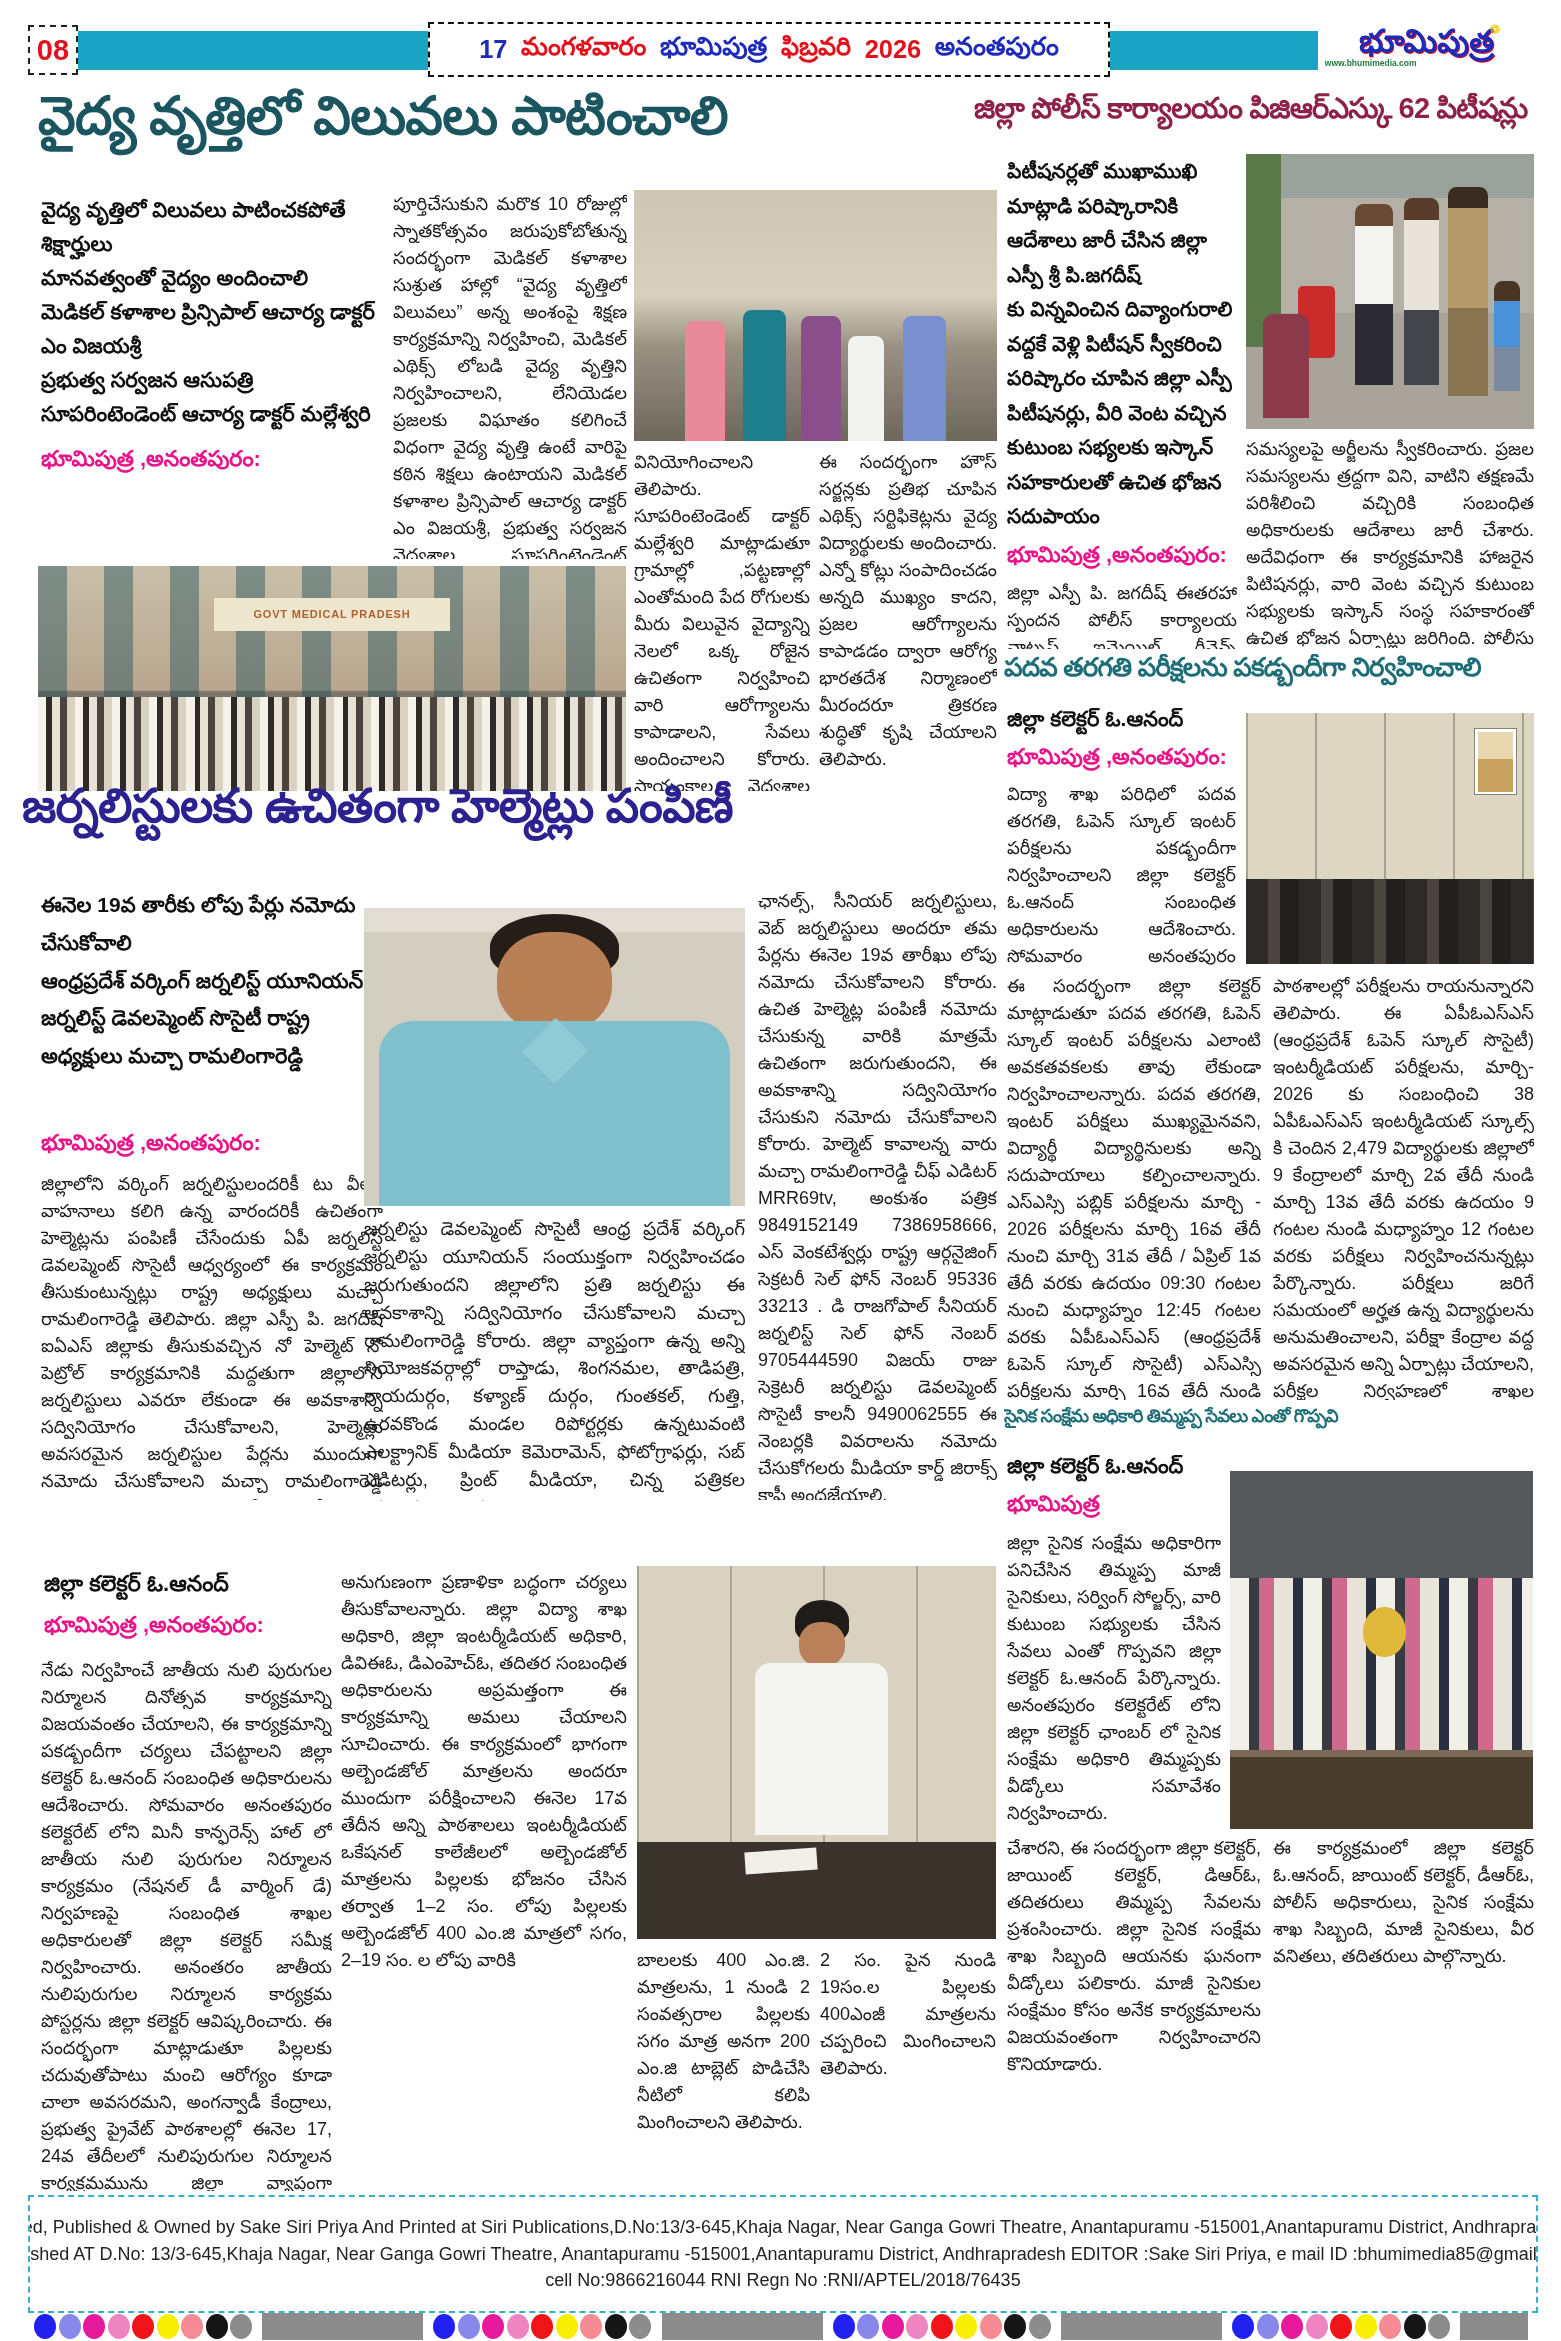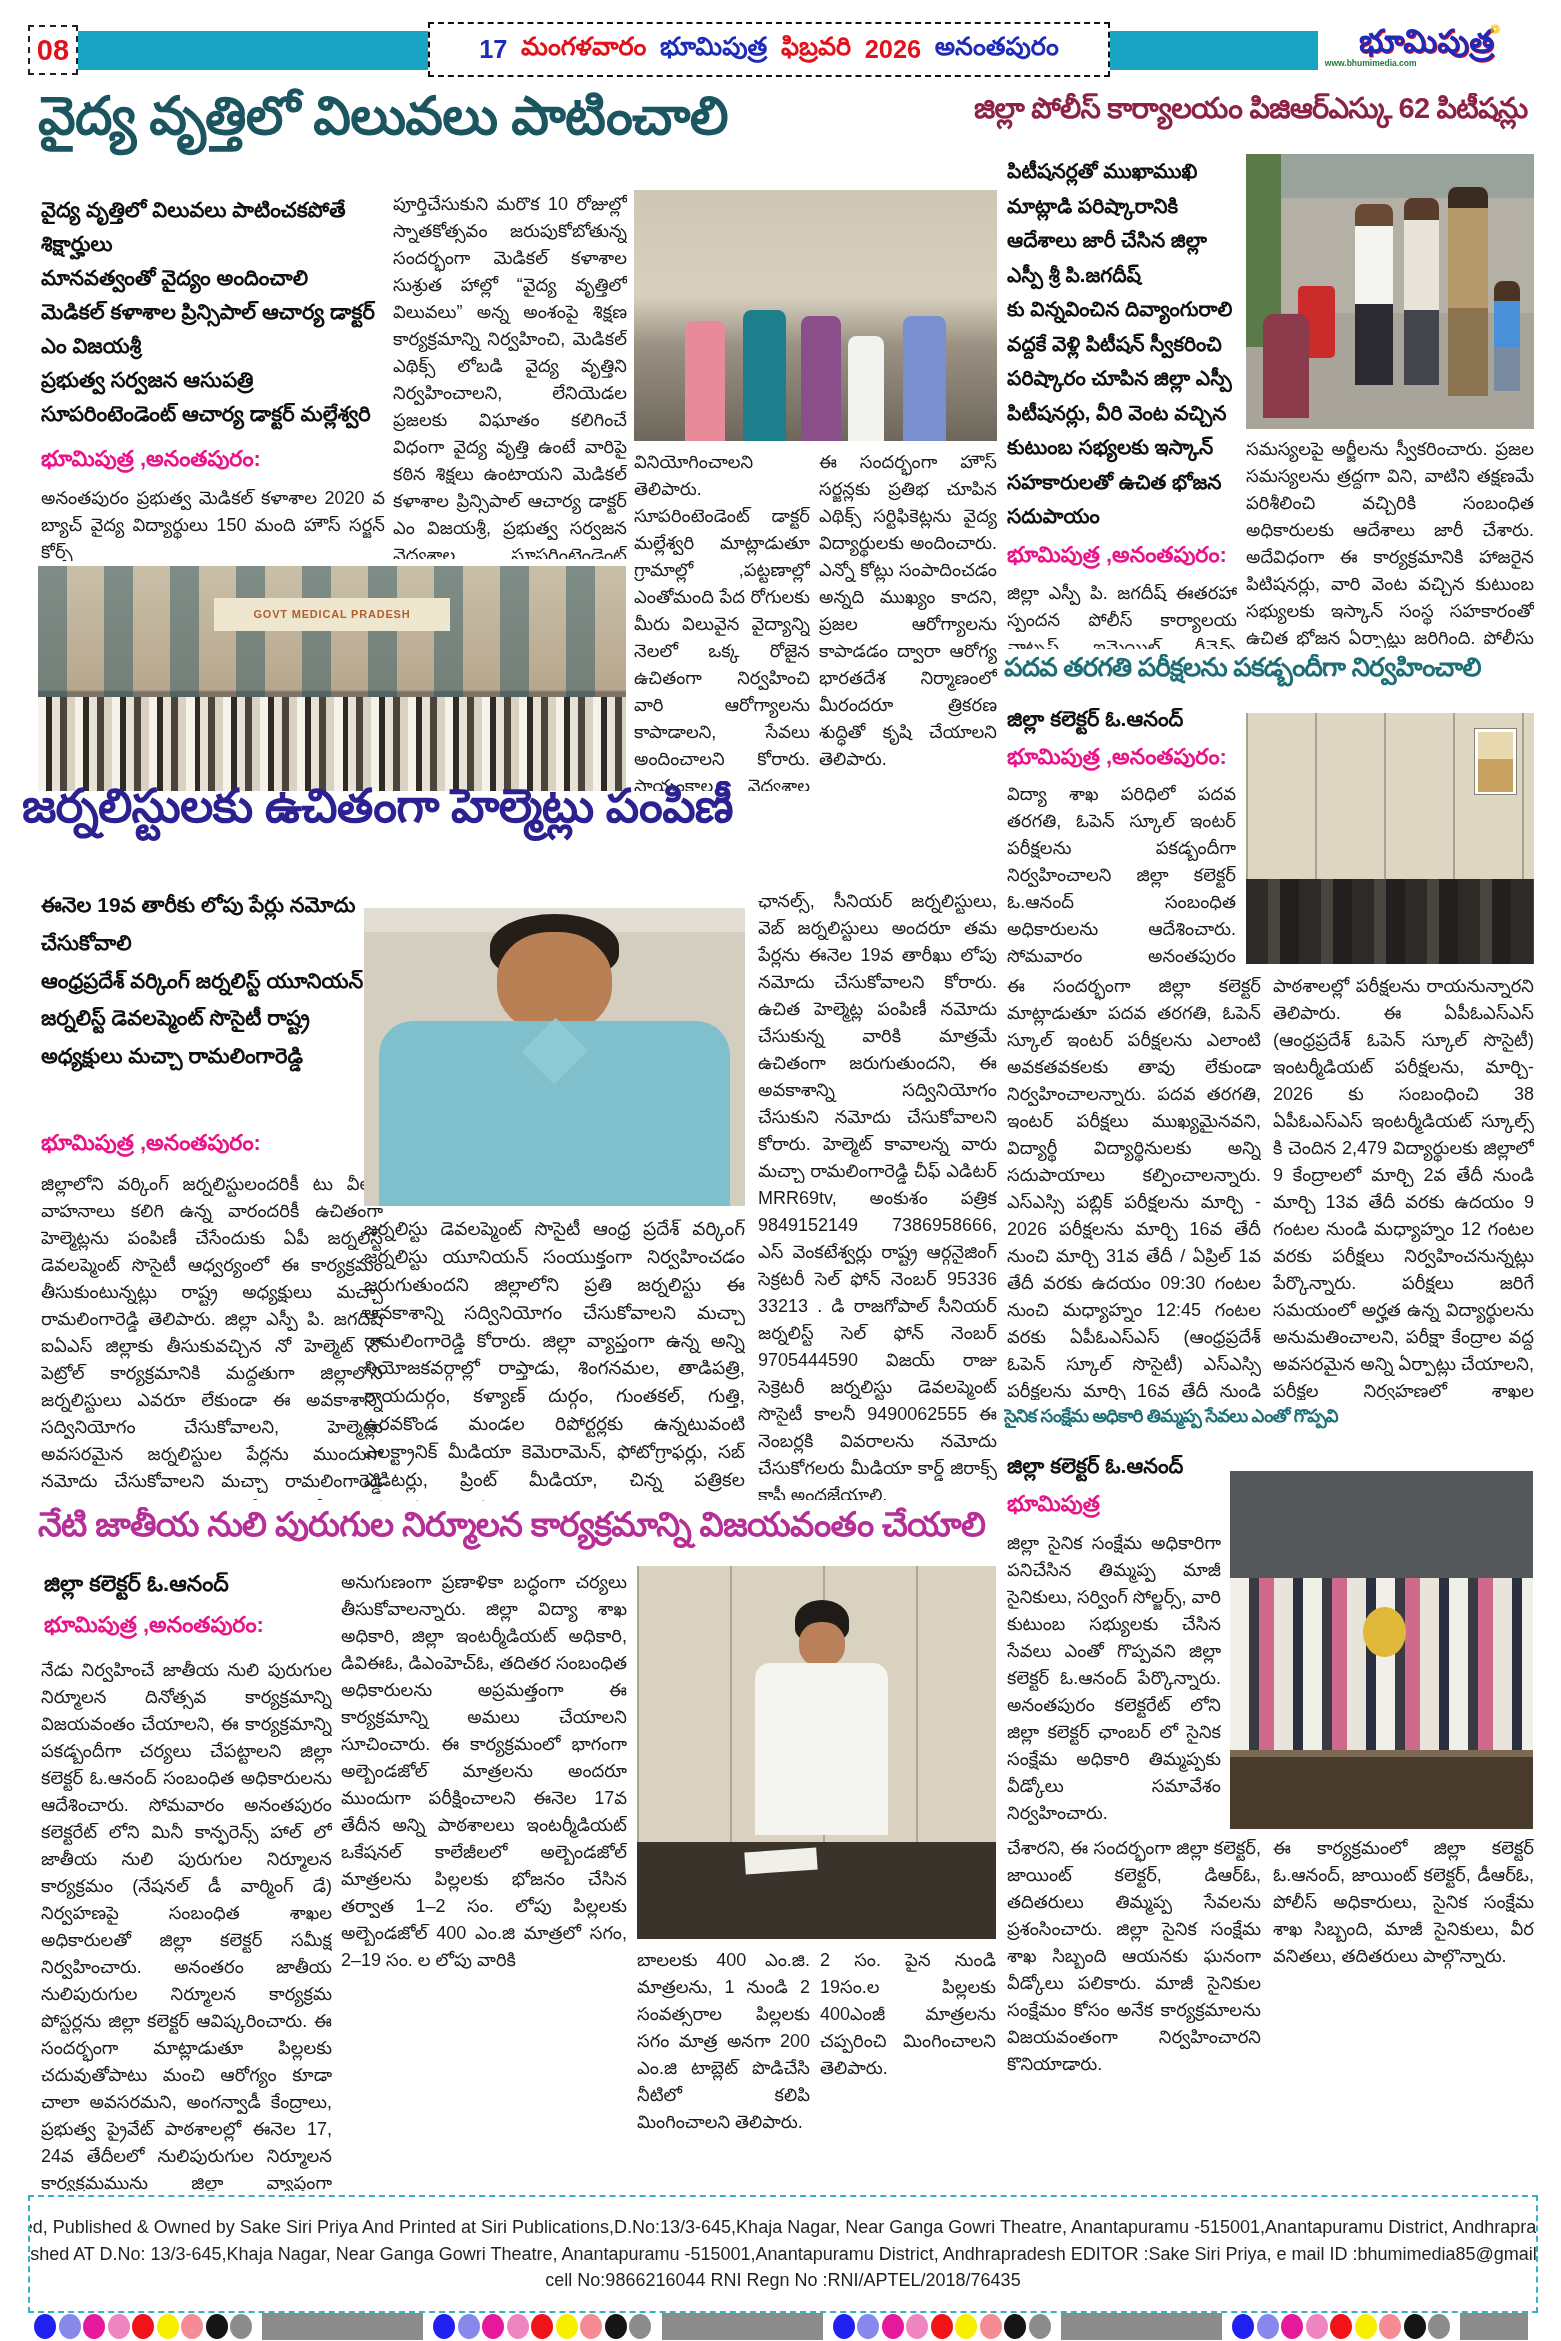--- a/index.html
+++ b/index.html
@@ -167,21 +167,20 @@
     <div class="logo-title">భూమిపుత్ర</div>
     <div class="logo-site">www.bhumimedia.com</div>
   </div>
 
   <div class="abs headline" id="a1-h">వైద్య వృత్తిలో విలువలు పాటించాలి</div>
   <div class="abs points" id="a1-points">వైద్య వృత్తిలో విలువలు పాటించకపోతే శిక్షార్హులు
 మానవత్వంతో వైద్యం అందించాలి
 మెడికల్ కళాశాల ప్రిన్సిపాల్ ఆచార్య డాక్టర్ ఎం విజయశ్రీ
 ప్రభుత్వ సర్వజన ఆసుపత్రి సూపరింటెండెంట్ ఆచార్య డాక్టర్ మల్లేశ్వరి</div>
   <div class="abs byline" id="a1-byline">భూమిపుత్ర ,అనంతపురం:</div>
-  <div class="abs body" id="a1-body1">అనంతపురం ప్రభుత్వ మెడికల్ కళాశాల 2020 వ బ్యాచ్ వైద్య విద్యార్థులు 150 మంది హౌస్ సర్జన్ కోర్స్</div>
   <div class="abs body" id="a1-col2">పూర్తిచేసుకుని మరొక 10 రోజుల్లో స్నాతకోత్సవం జరుపుకోబోతున్న సందర్భంగా మెడికల్ కళాశాల సుశ్రుత హాల్లో “వైద్య వృత్తిలో విలువలు” అన్న అంశంపై శిక్షణ కార్యక్రమాన్ని నిర్వహించి, మెడికల్ ఎథిక్స్ లోబడి వైద్య వృత్తిని నిర్వహించాలని, లేనియెడల ప్రజలకు విఘాతం కలిగించే విధంగా వైద్య వృత్తి ఉంటే వారిపై కఠిన శిక్షలు ఉంటాయని మెడికల్ కళాశాల ప్రిన్సిపాల్ ఆచార్య డాక్టర్ ఎం విజయశ్రీ, ప్రభుత్వ సర్వజన వైద్యశాల సూపరింటెండెంట్ ఆచార్య డాక్టర్ మల్లేశ్వరి హౌస్ సర్జన్స్ ను ఉద్దేశించి తెలిపారు. ఫొరెన్సిక్ మెడిసిన్ అసిస్టెంట్ ప్రొఫెసర్ డాక్టర్ పవర్ పాయింట్ ప్రజెంటేషన్ ద్వారా వైద్య వృత్తిలో పాటించాల్సిన విలువలను ఈ సందర్భంగా వివరించారు.</div>
   <div class="ph" id="a1-photo-cert">
     <span class="fig" style="left:14%;top:52%;width:11%;height:48%;background:#e88a9a"></span>
     <span class="fig" style="left:30%;top:48%;width:12%;height:52%;background:#1e7f8c"></span>
     <span class="fig" style="left:46%;top:50%;width:11%;height:50%;background:#8a4e8a"></span>
     <span class="fig" style="left:59%;top:58%;width:10%;height:42%;background:#f2f2ee"></span>
     <span class="fig" style="left:74%;top:50%;width:12%;height:50%;background:#7a8fd0"></span>
   </div>
   <div class="ph" id="a1-photo-group">
     <div class="sign">GOVT MEDICAL PRADESH</div>
@@ -239,21 +238,20 @@
   <div class="abs byline" id="r3-byline">భూమిపుత్ర ,అనంతపురం:</div>
   <div class="ph" id="r3-photo">
     <div class="row"></div>
     <div class="bouquet"></div>
     <div class="desk"></div>
   </div>
   <div class="abs body" id="r3-bodyL">జిల్లా సైనిక సంక్షేమ అధికారిగా పనిచేసిన తిమ్మప్ప మాజీ సైనికులు, సర్వింగ్ సోల్జర్స్, వారి కుటుంబ సభ్యులకు చేసిన సేవలు ఎంతో గొప్పవని జిల్లా కలెక్టర్ ఓ.ఆనంద్ పేర్కొన్నారు. అనంతపురం కలెక్టరేట్ లోని జిల్లా కలెక్టర్ ఛాంబర్ లో సైనిక సంక్షేమ అధికారి తిమ్మప్పకు వీడ్కోలు సమావేశం నిర్వహించారు.</div>
   <div class="abs body" id="r3-colA">చేశారని, ఈ సందర్భంగా జిల్లా కలెక్టర్, జాయింట్ కలెక్టర్, డిఆర్ఓ, తదితరులు తిమ్మప్ప సేవలను ప్రశంసించారు. జిల్లా సైనిక సంక్షేమ శాఖ సిబ్బంది ఆయనకు ఘనంగా వీడ్కోలు పలికారు. మాజీ సైనికుల సంక్షేమం కోసం అనేక కార్యక్రమాలను విజయవంతంగా నిర్వహించారని కొనియాడారు.</div>
   <div class="abs body" id="r3-colB">ఈ కార్యక్రమంలో జిల్లా కలెక్టర్ ఓ.ఆనంద్, జాయింట్ కలెక్టర్, డీఆర్ఓ, పోలీస్ అధికారులు, సైనిక సంక్షేమ శాఖ సిబ్బంది, మాజీ సైనికులు, వీర వనితలు, తదితరులు పాల్గొన్నారు.</div>
 
-  <div class="abs headline" id="a3-h">నేటి జాతీయ నులి పురుగుల నిర్మూలన కార్యక్రమాన్ని విజయవంతం చేయాలి</div>
   <div class="abs author" id="a3-author">జిల్లా కలెక్టర్ ఓ.ఆనంద్</div>
   <div class="abs byline" id="a3-byline">భూమిపుత్ర ,అనంతపురం:</div>
   <div class="abs body" id="a3-col1">నేడు నిర్వహించే జాతీయ నులి పురుగుల నిర్మూలన దినోత్సవ కార్యక్రమాన్ని విజయవంతం చేయాలని, ఈ కార్యక్రమాన్ని పకడ్బందీగా చర్యలు చేపట్టాలని జిల్లా కలెక్టర్ ఓ.ఆనంద్ సంబంధిత అధికారులను ఆదేశించారు. సోమవారం అనంతపురం కలెక్టరేట్ లోని మినీ కాన్ఫరెన్స్ హాల్ లో జాతీయ నులి పురుగుల నిర్మూలన కార్యక్రమం (నేషనల్ డీ వార్మింగ్ డే) నిర్వహణపై సంబంధిత శాఖల అధికారులతో జిల్లా కలెక్టర్ సమీక్ష నిర్వహించారు. అనంతరం జాతీయ నులిపురుగుల నిర్మూలన కార్యక్రమ పోస్టర్లను జిల్లా కలెక్టర్ ఆవిష్కరించారు. ఈ సందర్భంగా మాట్లాడుతూ పిల్లలకు చదువుతోపాటు మంచి ఆరోగ్యం కూడా చాలా అవసరమని, అంగన్వాడీ కేంద్రాలు, ప్రభుత్వ ప్రైవేట్ పాఠశాలల్లో ఈనెల 17, 24వ తేదీలలో నులిపురుగుల నిర్మూలన కార్యక్రమమును జిల్లా వ్యాప్తంగా విజయవంతం చేయాలన్నారు. జిల్లాలో 1 – 19 ఏళ్ల మధ్యస్థ 5,99,852 మంది చిన్నారులకు అల్బెండజోల్ మాత్రలను అందించాలని, ప్రాథమిక, ప్రాథమికోన్నత పాఠశాలలు, జూనియర్ కళాశాలలు, ఐటిఐ, డిగ్రీ ప్రభుత్వ ప్రైవేట్ విద్యా సంస్థల విద్యార్థులకు, గురుకుల పాఠశాలల్లో వారు అందరికి ఈ మాత్రలను అందేలా చేయాలని, ఇందుకు</div>
   <div class="abs body" id="a3-col2">అనుగుణంగా ప్రణాళికా బద్ధంగా చర్యలు తీసుకోవాలన్నారు. జిల్లా విద్యా శాఖ అధికారి, జిల్లా ఇంటర్మీడియట్ అధికారి, డివిఈఓ, డిఎంహెచ్ఓ, తదితర సంబంధిత అధికారులను అప్రమత్తంగా ఈ కార్యక్రమాన్ని అమలు చేయాలని సూచించారు. ఈ కార్యక్రమంలో భాగంగా అల్బెండజోల్ మాత్రలను అందరూ ముందుగా పరీక్షించాలని ఈనెల 17వ తేదీన అన్ని పాఠశాలలు ఇంటర్మీడియట్ ఒకేషనల్ కాలేజీలలో అల్బెండజోల్ మాత్రలను పిల్లలకు భోజనం చేసిన తర్వాత 1–2 సం. లోపు పిల్లలకు అల్బెండజోల్ 400 ఎం.జి మాత్రలో సగం, 2–19 సం. ల లోపు వారికి</div>
   <div class="ph" id="a3-photo">
     <div class="hair"></div>
     <div class="face"></div>
     <div class="shirt"></div>
     <div class="desk"></div>
     <div class="paper"></div>

